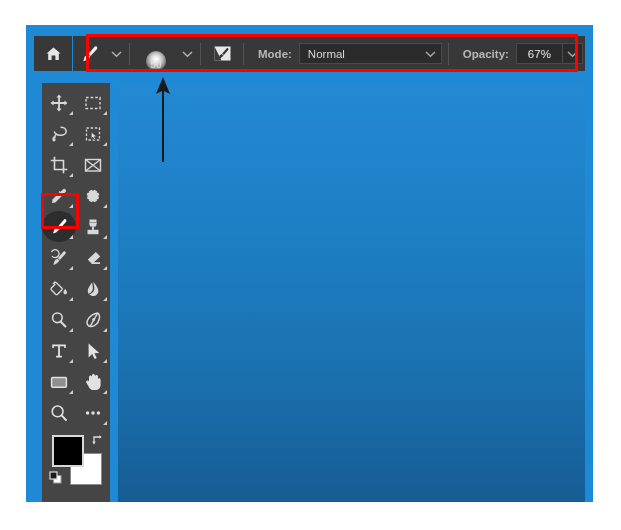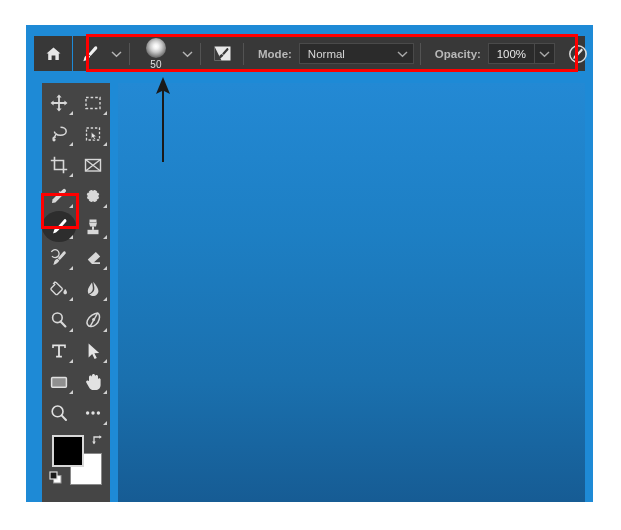--- a/index.html
+++ b/index.html
@@ -68,21 +68,21 @@
     justify-content: center;
     flex: 0 0 auto;
   }
 
   .brush-size-cell {
     position: relative;
     width: 44px;
     height: 35px;
     flex: 0 0 auto;
     display: flex;
-    align-items: flex-start;
+    align-items: flex-end;
     justify-content: center;
     padding-top: 2px;
     box-sizing: border-box;
   }
   .soft-dot {
     width: 20px;
     height: 20px;
     border-radius: 50%;
     background: radial-gradient(circle at 50% 42%, #ffffff 0%, #f2f2f2 16%, #c9c9c9 38%, #8d8d8d 60%, #5a5a5a 78%, #3c3c3c 92%, #383838 100%);
   }
@@ -133,21 +133,21 @@
     flex: 1 1 auto;
   }
   .combo-arrow {
     width: 20px;
     height: 19px;
     display: flex;
     align-items: center;
     justify-content: center;
     flex: 0 0 auto;
   }
-  #mode-combo { width: 115px; margin-right: 2px; }
+  #mode-combo { width: 143px; margin-right: 2px; }
   #opacity-value-box {
     height: 21px;
     background: #2b2b2b;
     border: 1px solid #4a4a4a;
     box-sizing: border-box;
     display: flex;
     align-items: center;
     justify-content: center;
     width: 47px;
     flex: 0 0 auto;
@@ -364,21 +364,21 @@
         <svg width="11" height="8" viewBox="0 0 11 8">
             <path d="M1 2 L5.5 6.2 L10 2" stroke="#a8a8a8" stroke-width="1.4" fill="none"></path>
           </svg>
       </span>
     </div>
 
     <div class="vline"></div>
 
     <span class="opt-label">Opacity:</span>
     <div id="opacity-value-box">
-      <span>100%</span>
+      <span>67%</span>
     </div>
     <div id="opacity-arrow-box">
       <span>
         <svg width="11" height="8" viewBox="0 0 11 8">
             <path d="M1 2 L5.5 6.2 L10 2" stroke="#a8a8a8" stroke-width="1.4" fill="none"></path>
           </svg>
       </span>
     </div>
 
     <div id="airbrush-button">

